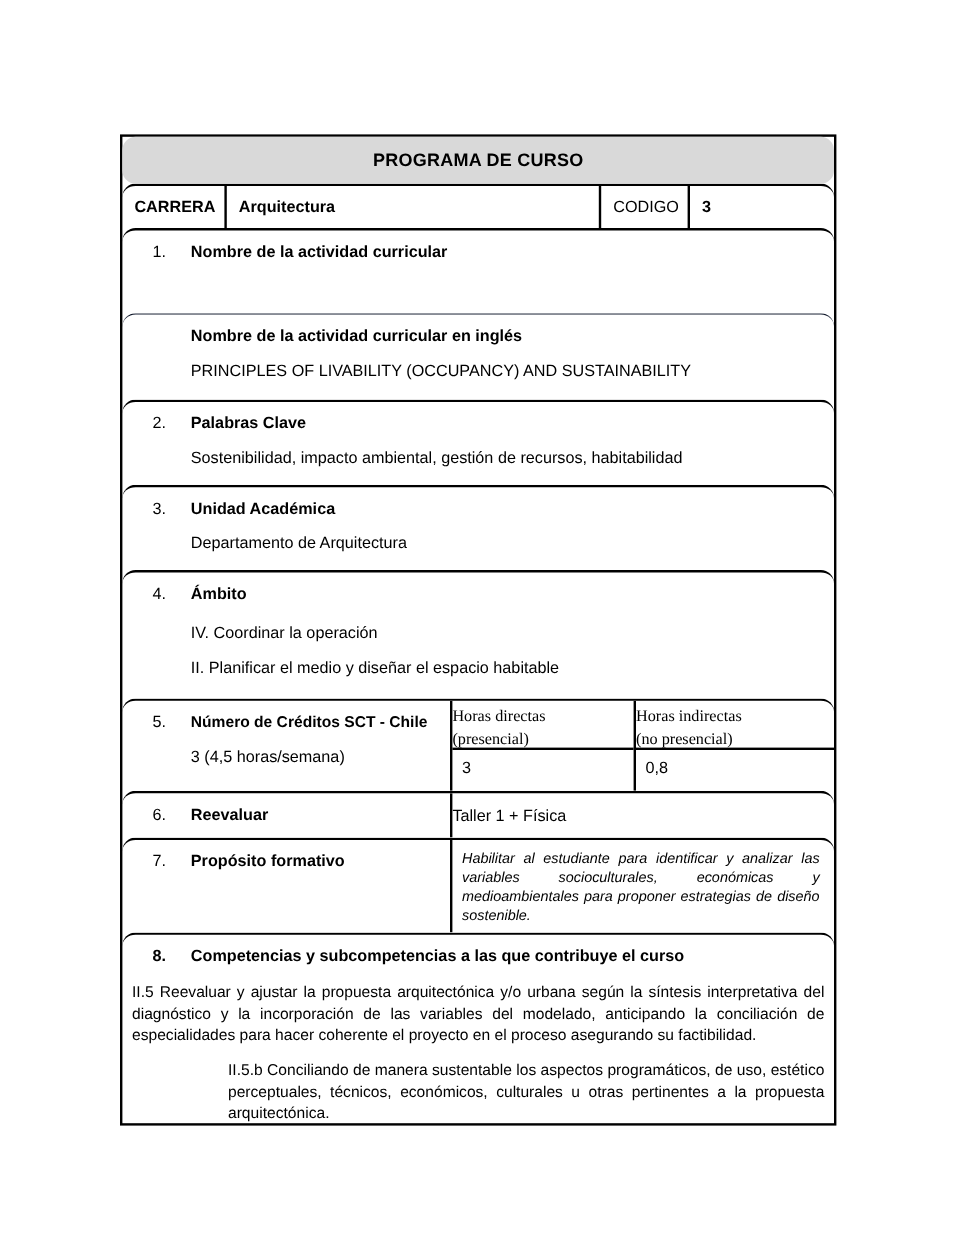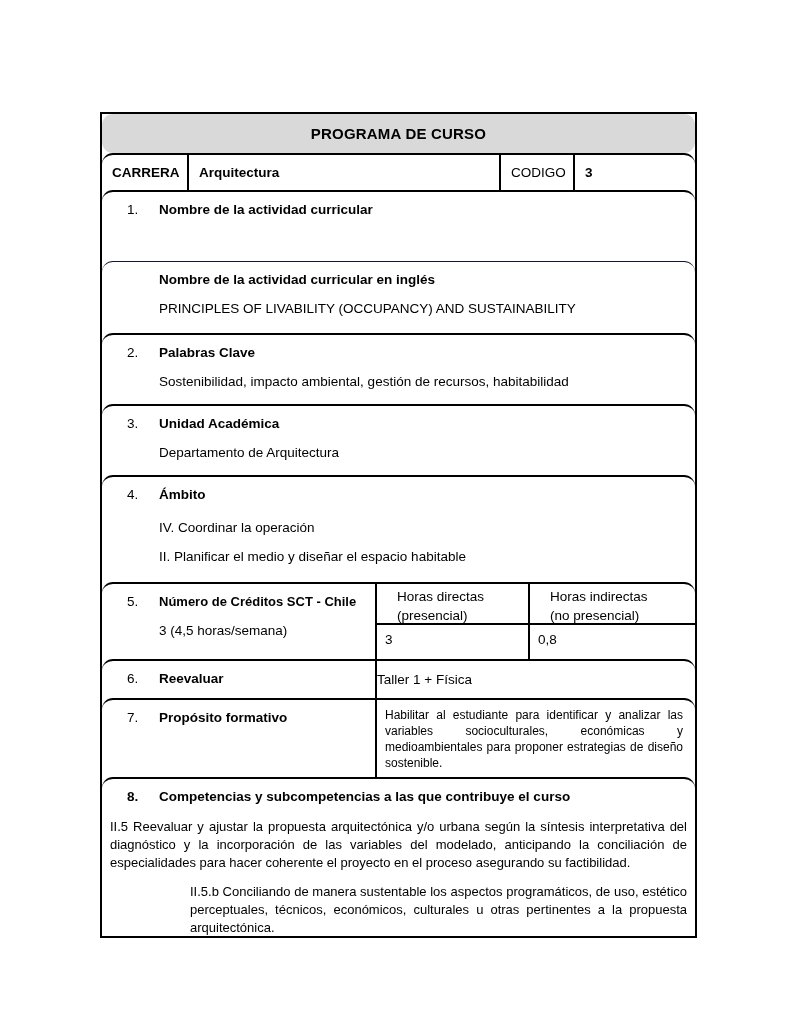--- a/index.html
+++ b/index.html
@@ -60,31 +60,31 @@
   .r4 { height: 107px; }
 
   
   .r5 { height: 77px; display: flex; align-items: stretch; }
   .r5-left { width: 273px; flex: none; }
   .r5-left .cell { padding-right: 4px; }
   .r5-left .lbl { font-size: 13px; }
   .hours-col { display: flex; flex-direction: column; border-left: 2px solid #000; }
   .hours-col.direct { width: 153px; flex: none; }
   .hours-col.indirect { flex: 1; }
-  .hours-hdr { height: 41px; border-bottom: 2px solid #000; padding: 3px 8px 0 20px; line-height: 19px; }
+  .hours-hdr { height: 41px; border-bottom: 2px solid #000; padding: 3px 8px 0 0; line-height: 19px; font-family: Liberation Serif, serif; }
   .hours-val { flex: 1; padding: 6px 8px 0 8px; }
 
   
   .r6 { height: 39px; display: flex; align-items: stretch; }
   .r7 { height: 79px; display: flex; align-items: stretch; }
   .split-left { width: 273px; flex: none; }
   .split-right { flex: 1; border-left: 2px solid #000; }
   .r6 .split-left .cell, .r7 .split-left .cell { padding-top: 9px; }
   .r6 .split-right { display: flex; align-items: center; padding: 0 0; }
-  .r7 .split-right { padding: 7px 12px 0 8px; }
+  .r7 .split-right { padding: 7px 12px 0 8px; font-style: italic; }
   .just-par {
     text-align: justify;
     font-size: 12px;
     line-height: 16px;
   }
 
   
   .r8 { height: 159px; padding: 9px 8px 0 8px; }
   .r8 .numline { margin-left: 17px; }
   .r8 .lbl { white-space: normal; }

